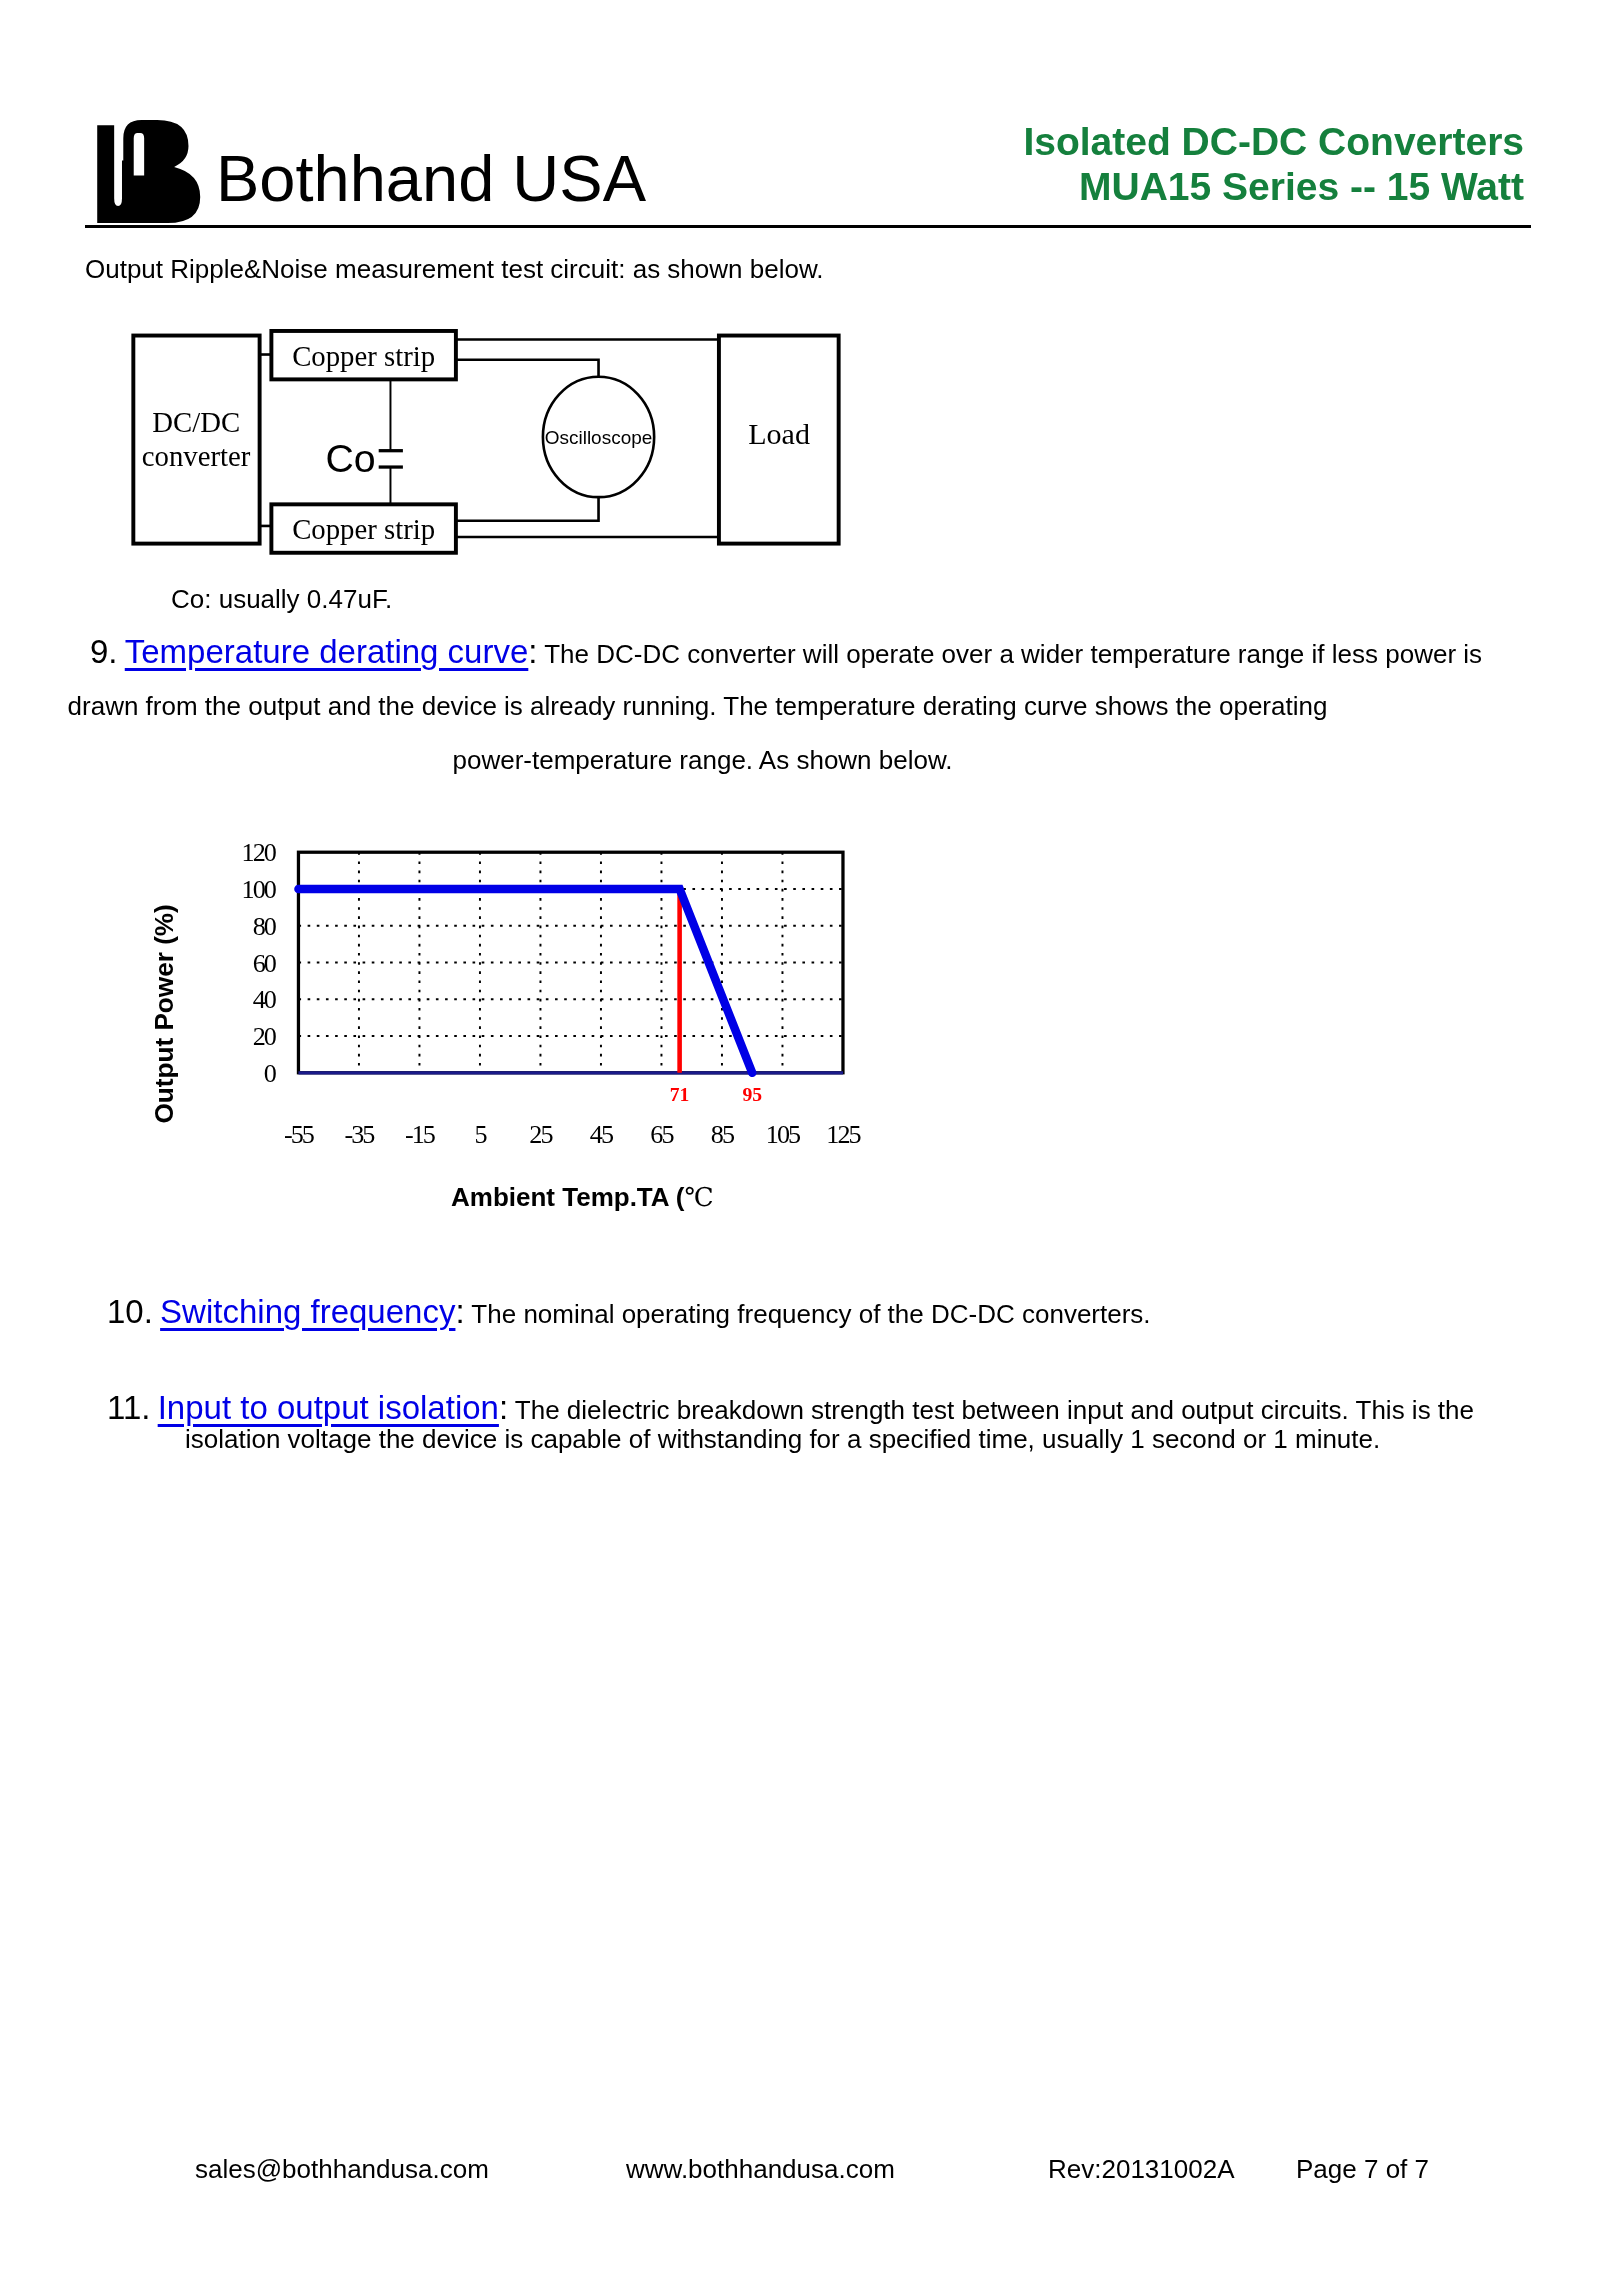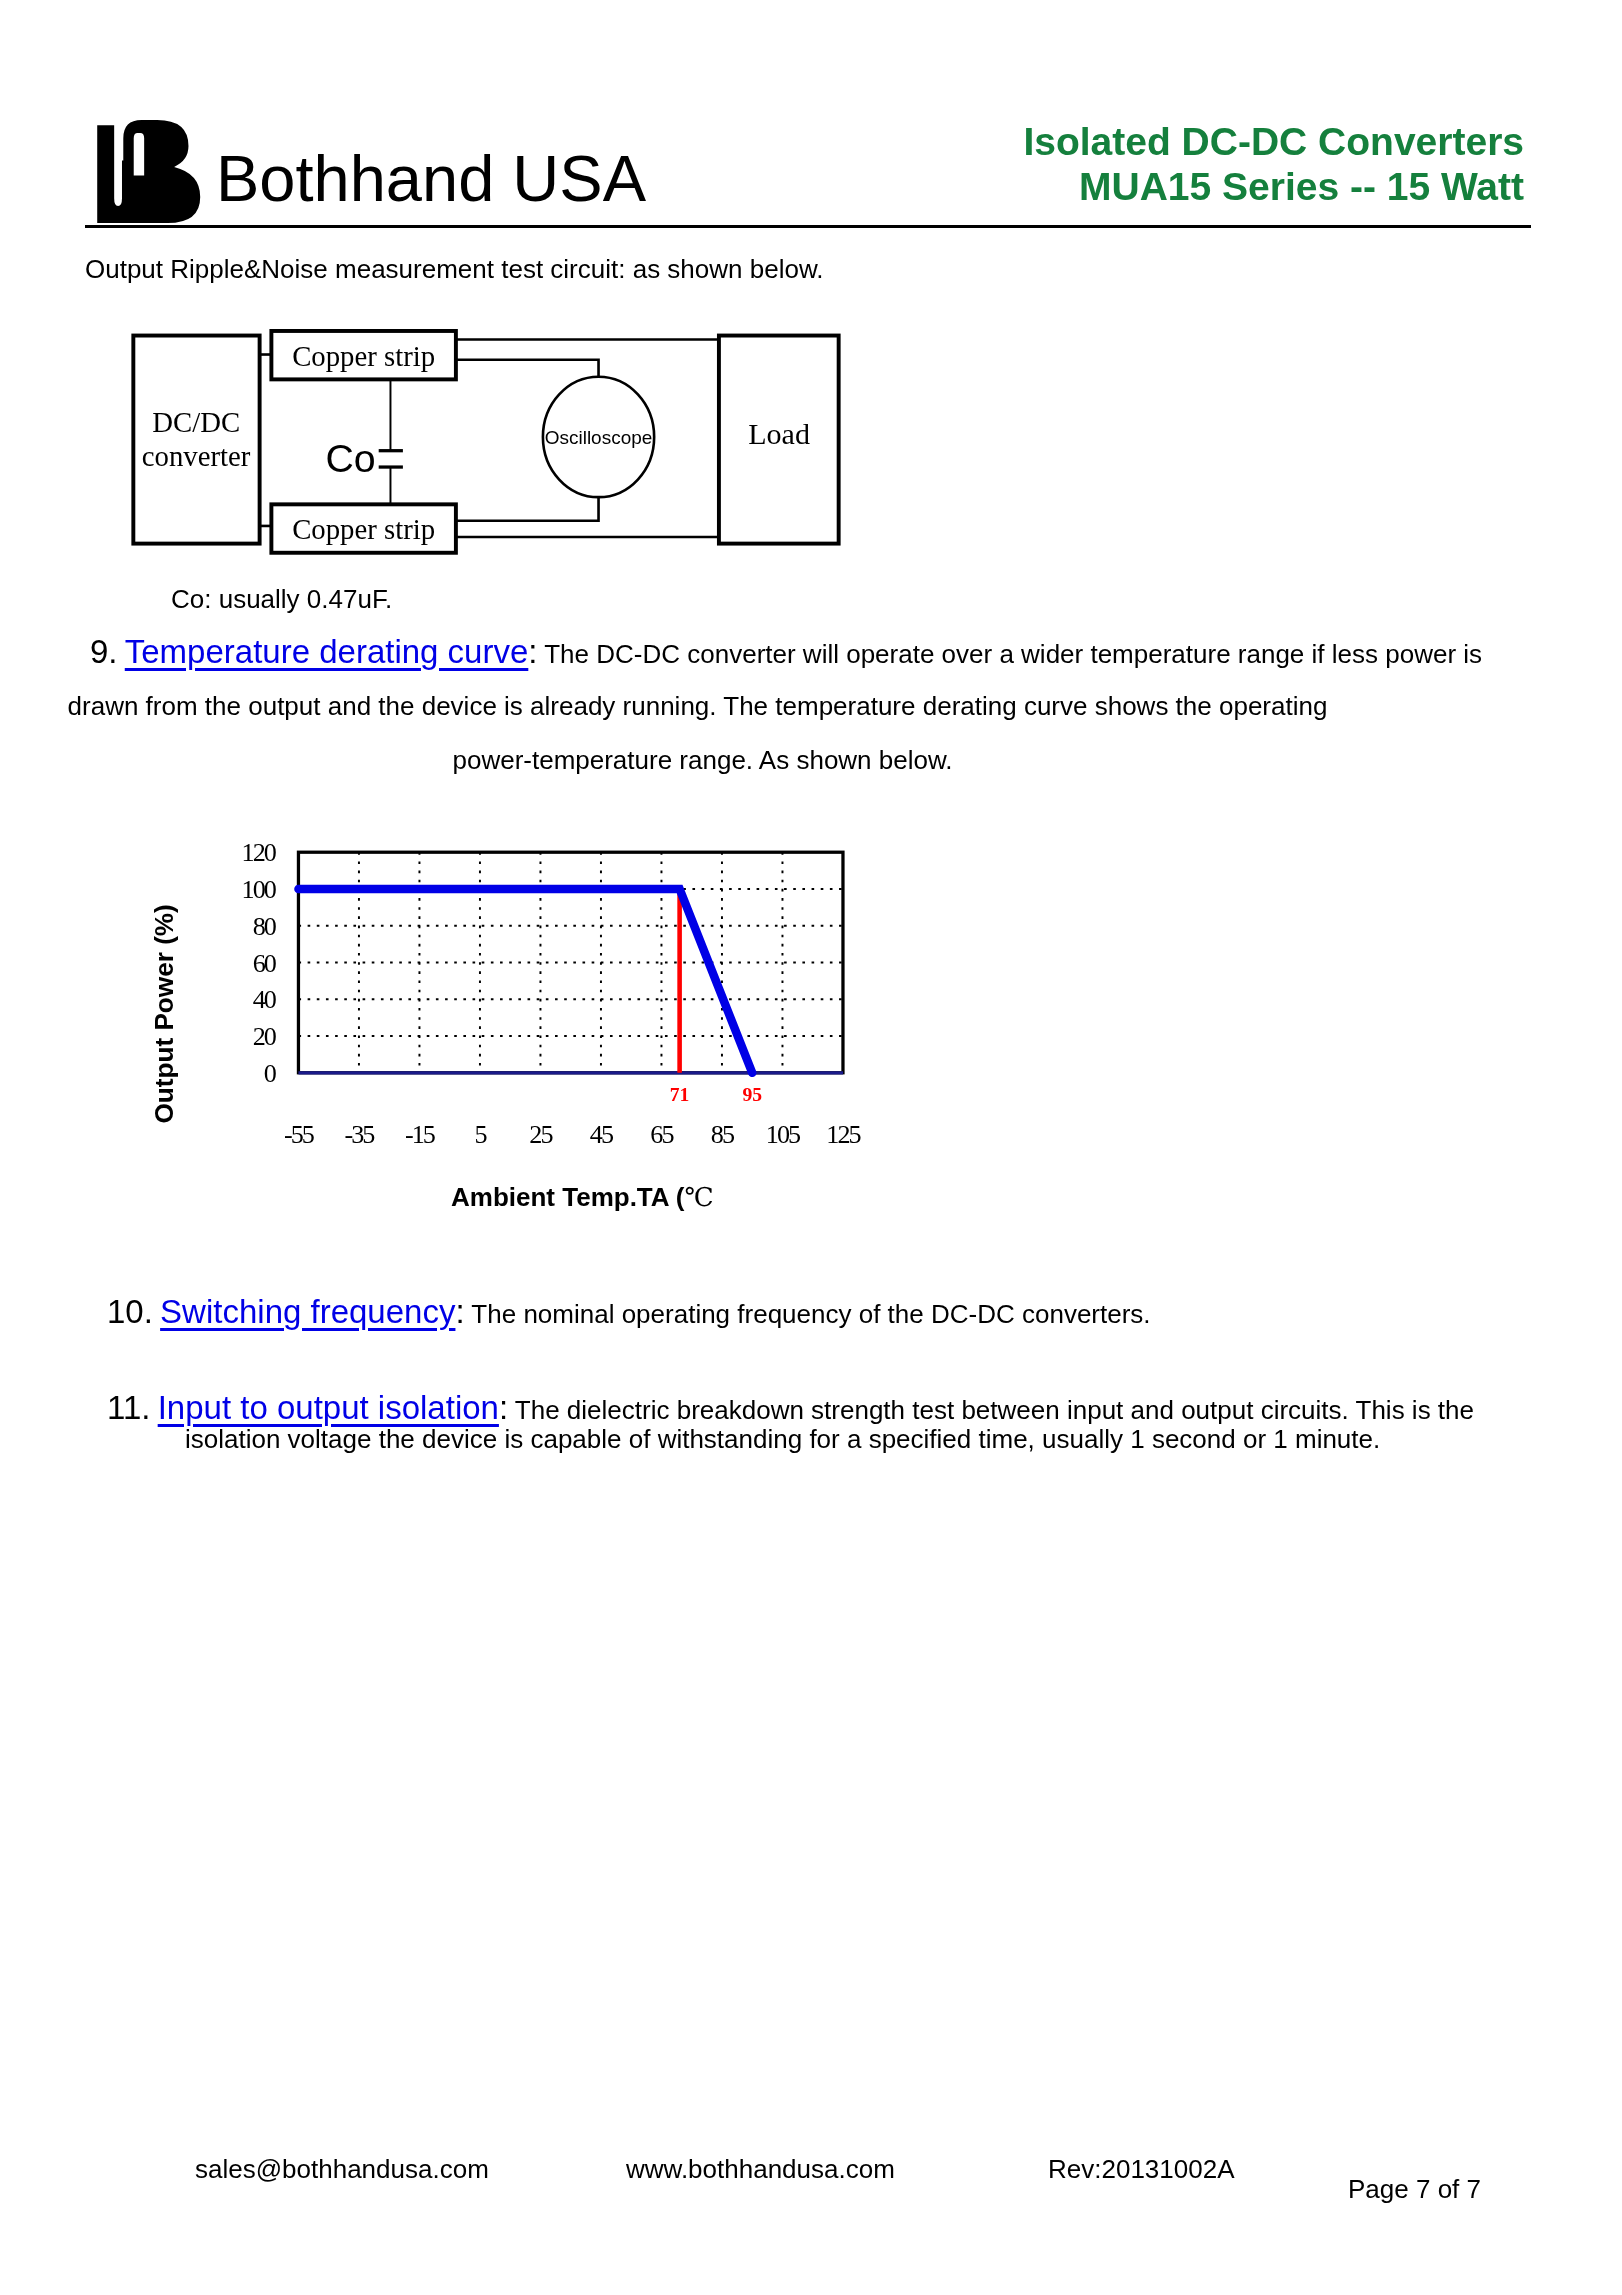--- a/index.html
+++ b/index.html
@@ -41,21 +41,21 @@
   
   #sec10 { left: 107px; top: 1293px; font-size: 26px; line-height: 37px; white-space: nowrap; }
   #sec11-line1 { left: 107px; top: 1389px; font-size: 26px; line-height: 37px; white-space: nowrap; }
   #sec11-line2 { left: 185px; top: 1424px; }
 
   
   .footer { top: 2154px; font-size: 26px; line-height: 31px; white-space: nowrap; }
   #footer-email { left: 195px; }
   #footer-web { left: 626px; }
   #footer-rev { left: 1048px; }
-  #footer-page { left: 1348px; margin-top: 20px; }
+  #footer-page { left: 1296px; }
 </style>
 </head>
 <body>
 
 <svg id="logo" class="abs" viewBox="0 0 165 158">
   <path d="M0 8 H26 V120 Q26 132 32 132 Q38 132 38 120 V62 H40 V28 Q40 0 68 0 H92 Q140 0 140 40 Q140 62 118 72 Q158 82 158 118 Q158 158 108 158 H0 Z M62 20 Q56 20 56 28 V85 H72 V28 Q72 20 66 20 Z" fill="#000"></path>
 </svg>
 <div id="brand" class="abs">Bothhand USA</div>
 <div id="title1" class="abs">Isolated DC-DC Converters</div>
 <div id="title2" class="abs">MUA15 Series -- 15 Watt</div>

